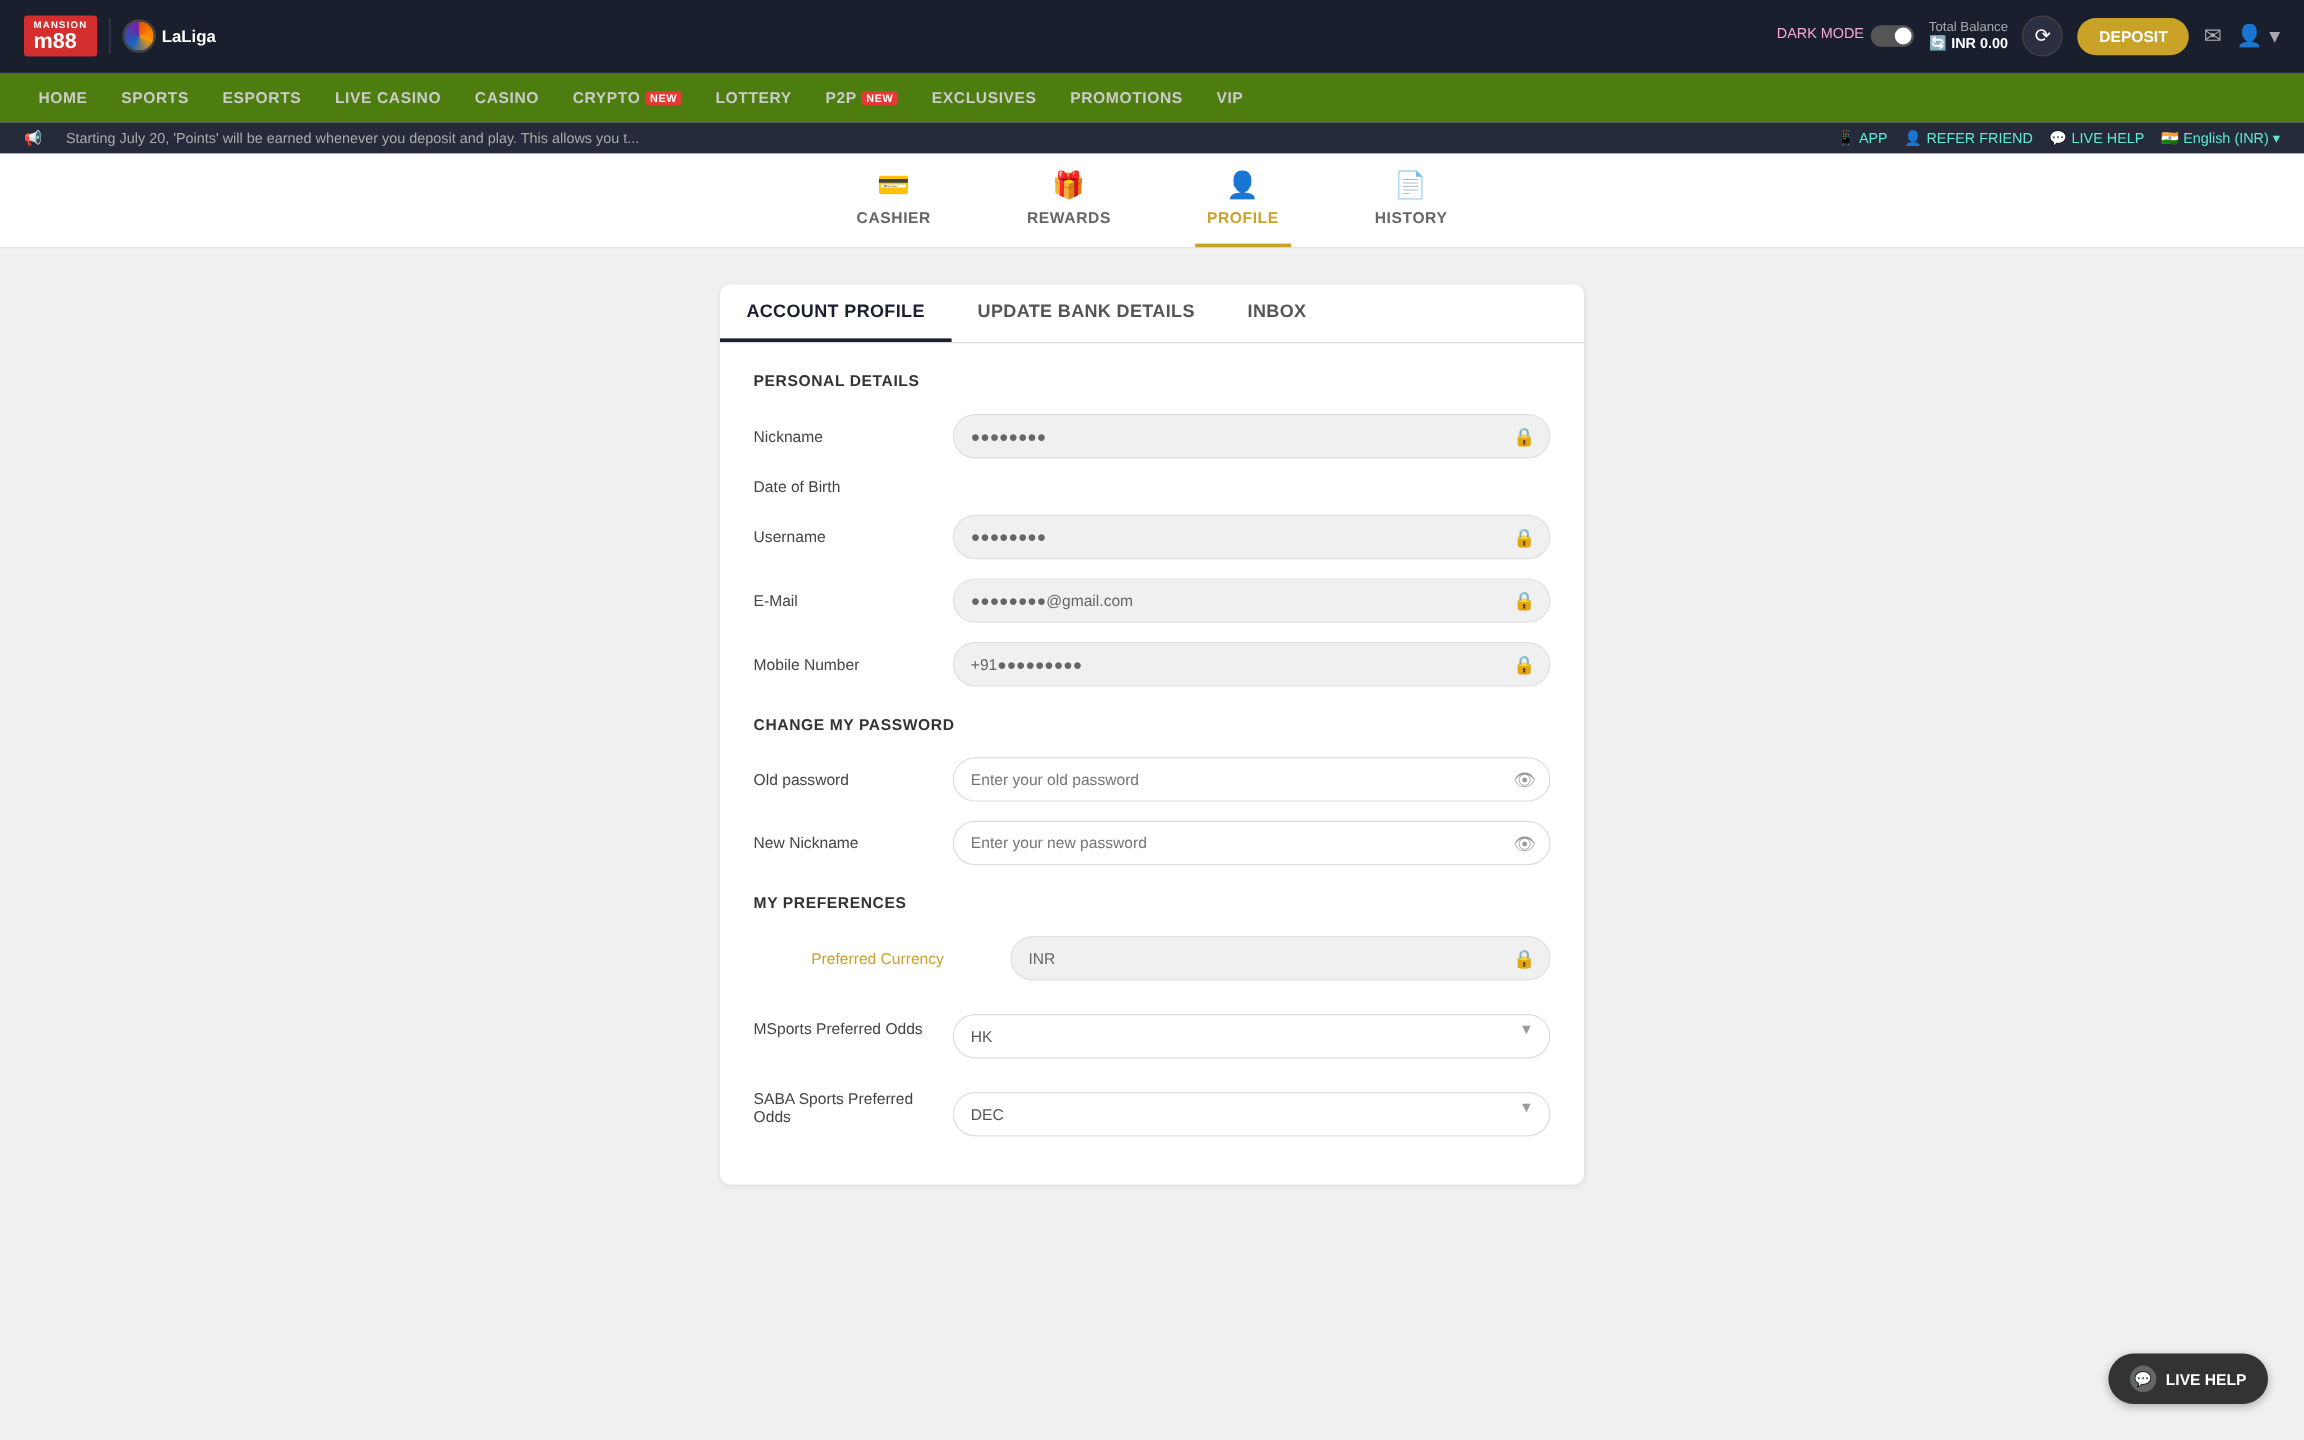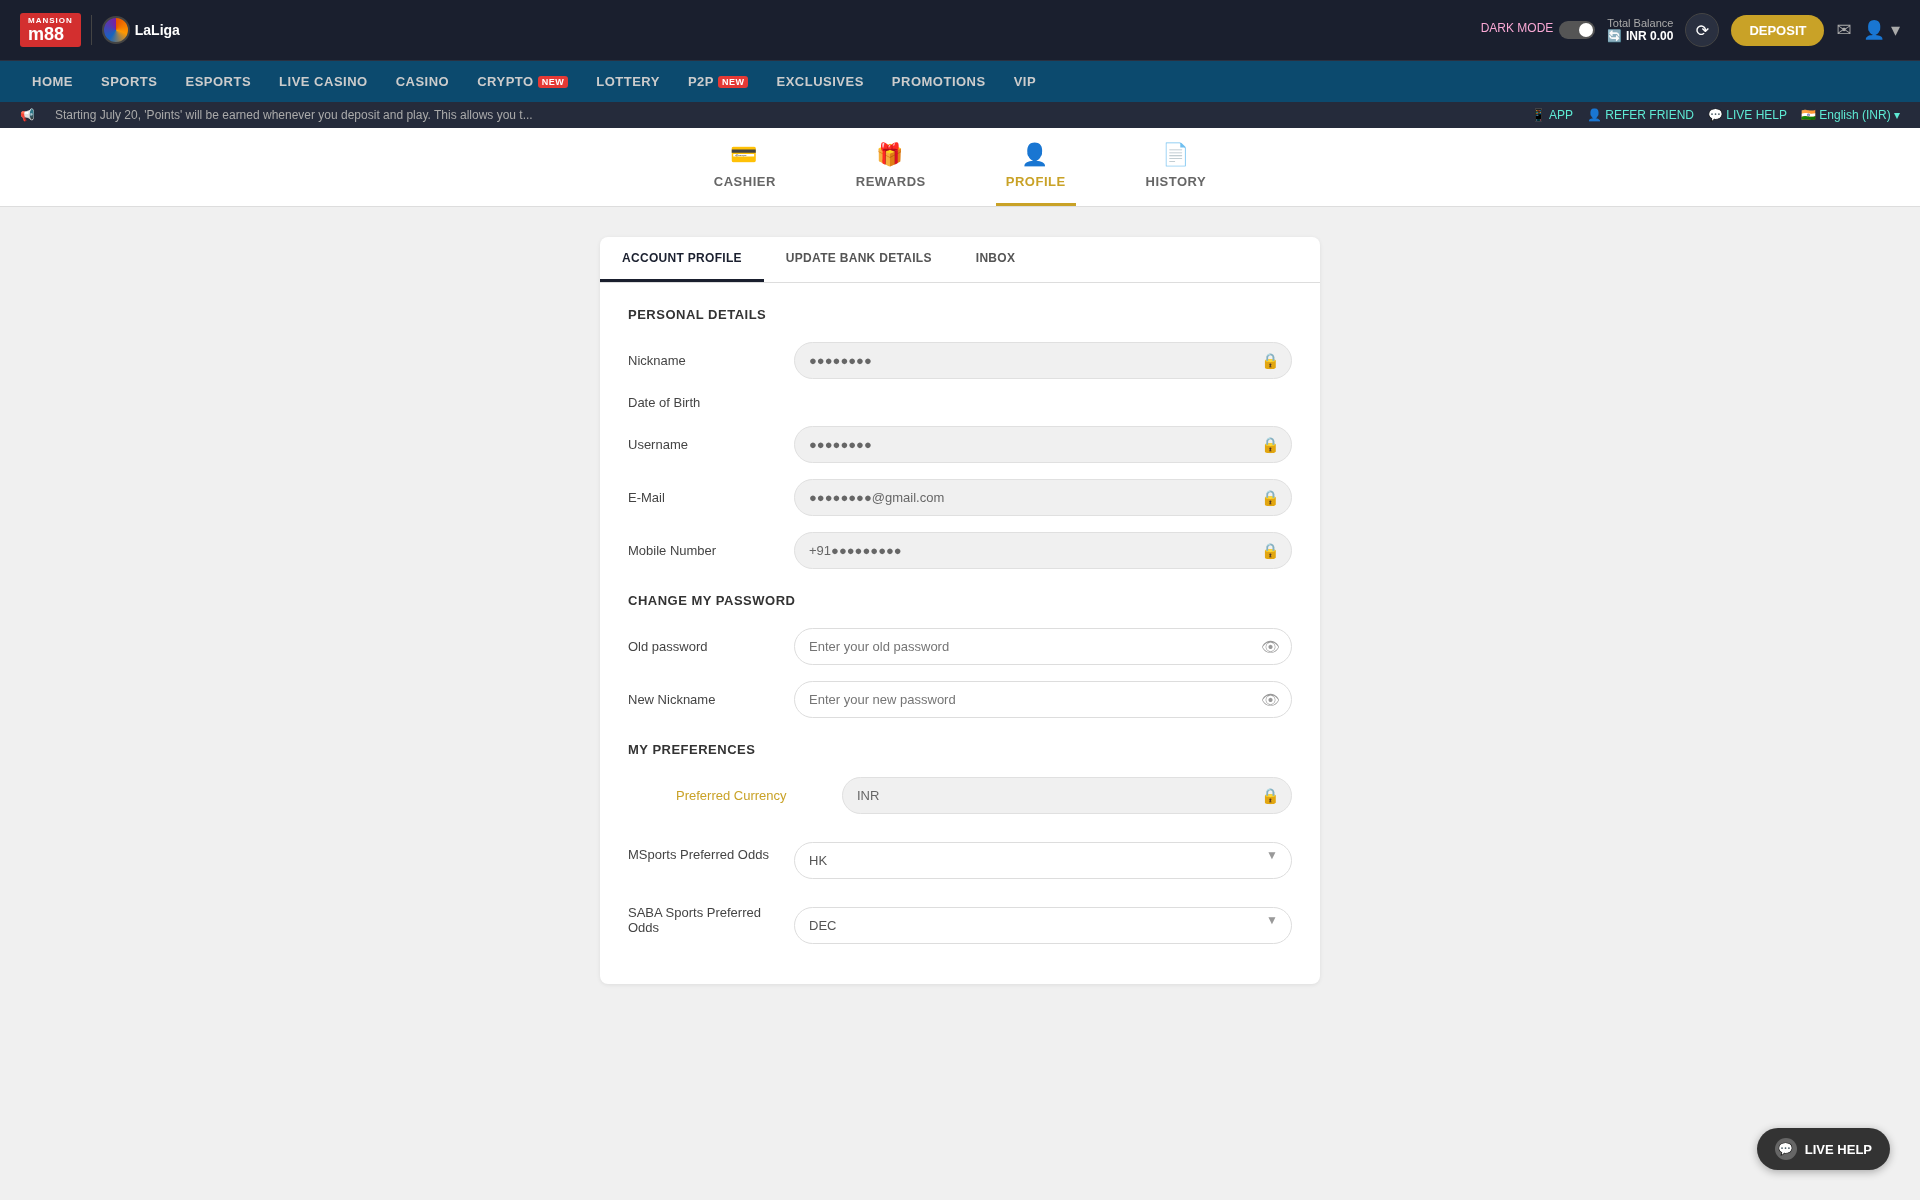--- a/index.html
+++ b/index.html
@@ -108,21 +108,21 @@
       cursor: pointer;
     }
     .mail-icon, .user-icon {
       color: #aaa;
       font-size: 18px;
       cursor: pointer;
     }
 
     
     .main-nav {
-      background: #0c4a6e;
+      background: #4d7c0f;
       display: flex;
       align-items: center;
       padding: 0 20px;
       height: 42px;
       gap: 4px;
       border-top: 1px solid #2a3040;
     }
     .nav-item {
       color: #ccc;
       font-size: 13px;
@@ -209,21 +209,21 @@
       box-shadow: 0 1px 4px rgba(0,0,0,0.08);
     }
 
     
     .sub-tabs {
       display: flex;
       border-bottom: 1px solid #ddd;
     }
     .sub-tab {
       padding: 14px 22px;
-      font-size: 12px;
+      font-size: 15px;
       font-weight: 600;
       color: #555;
       cursor: pointer;
       border-bottom: 3px solid transparent;
       letter-spacing: 0.3px;
     }
     .sub-tab.active {
       color: #1a1f2e;
       border-bottom: 3px solid #1a1f2e;
     }

